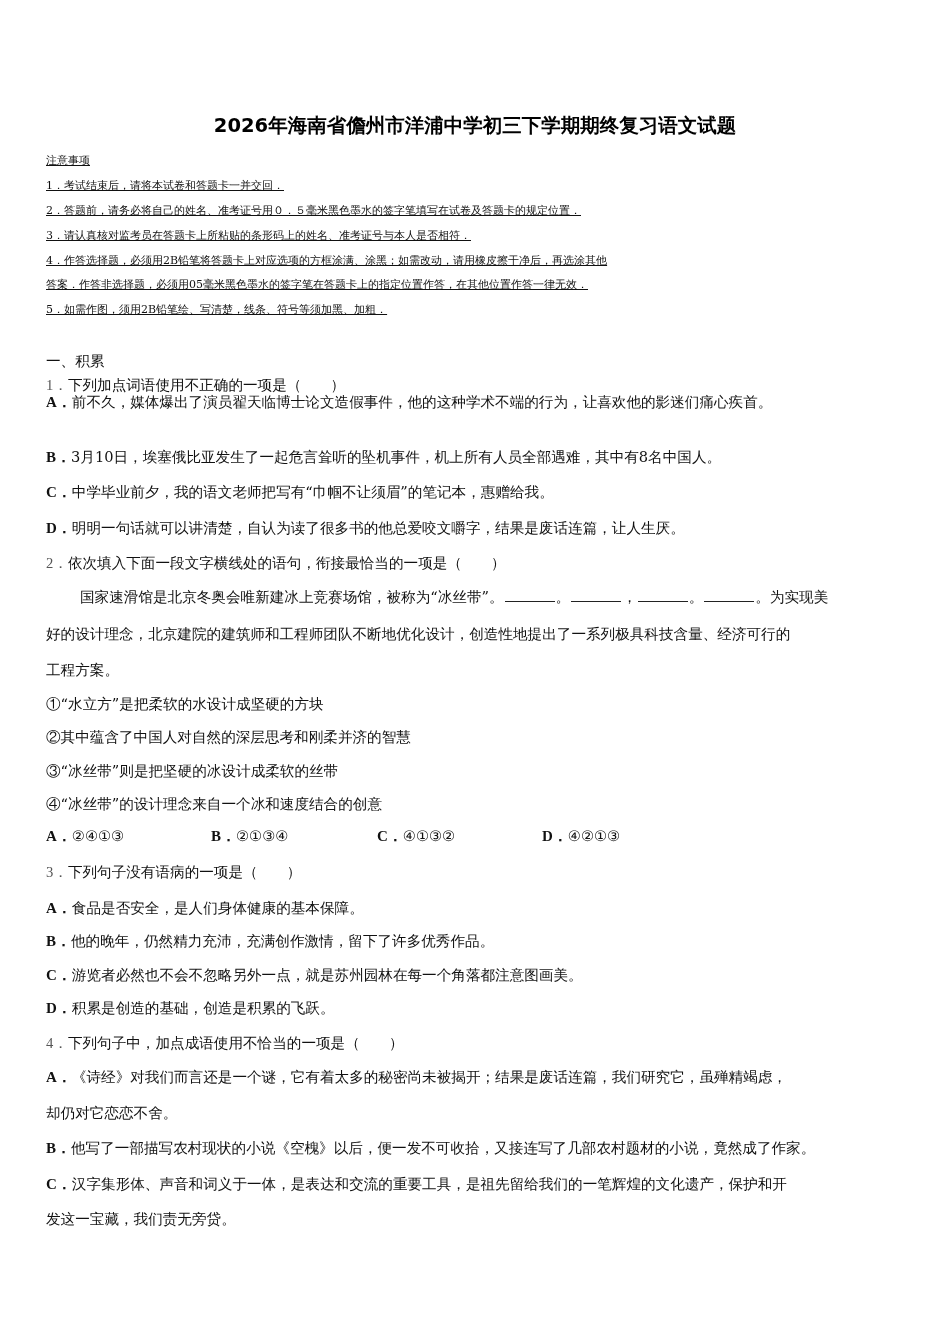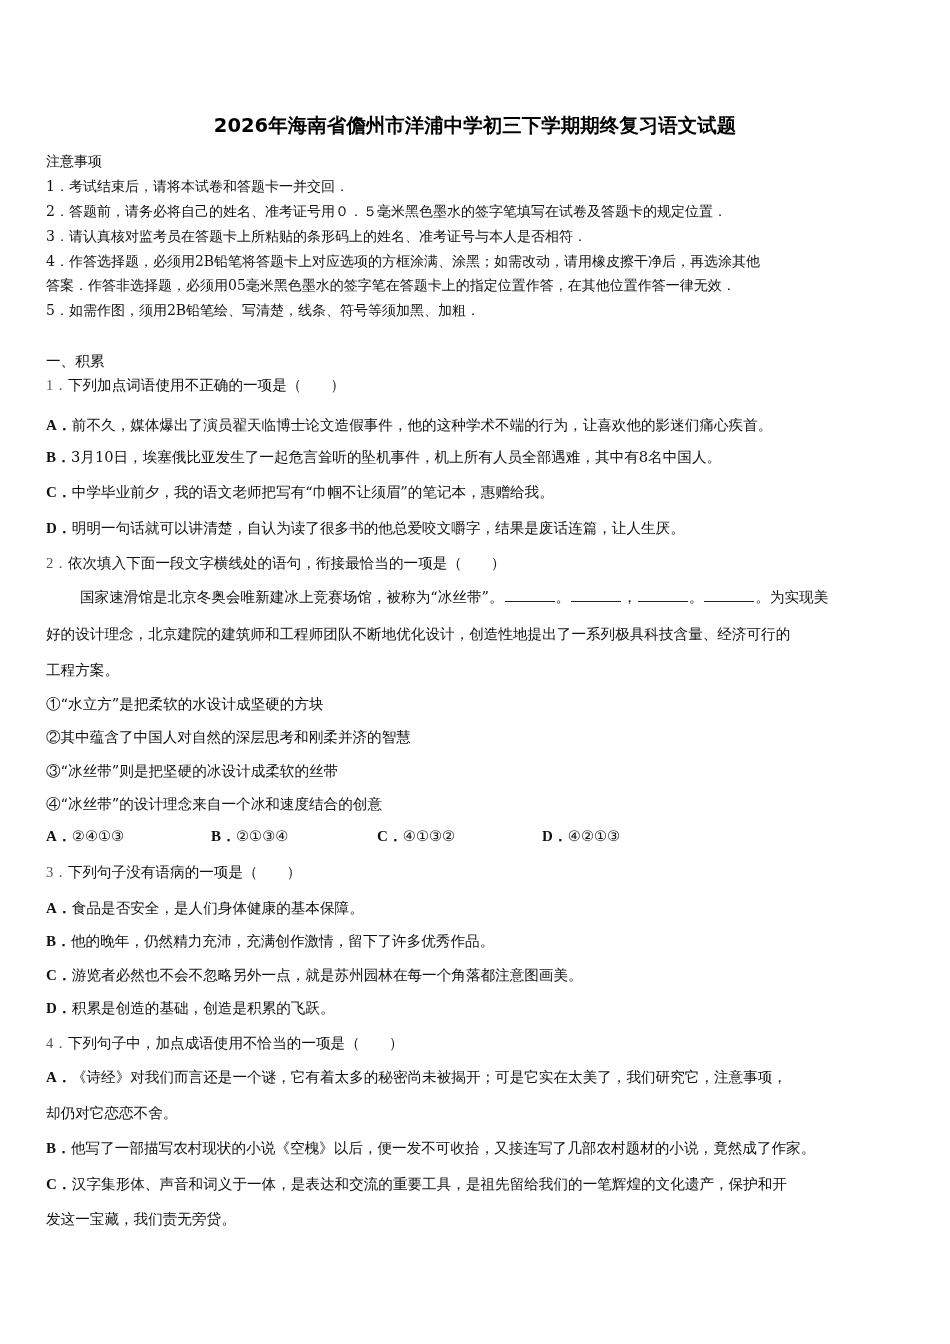--- a/index.html
+++ b/index.html
@@ -36,21 +36,22 @@
     }
     .line {
       position: absolute;
       left: 46px;
       font-size: 14.6px;
       white-space: nowrap;
       line-height: 20px;
       color: #111;
     }
     .notes .line {
-      font-size: 14px;
+      font-size: 11px;
+      text-decoration: underline;
     }
     .opt-label {
       font-family: "Liberation Serif", "DejaVu Serif", serif;
       font-weight: bold;
       font-size: 15px;
     }
     .qnum {
       color: #555;
       font-family: "Liberation Serif", "DejaVu Serif", serif;
     }
@@ -85,21 +86,21 @@
     <div class="line" style="top:251px;">4．作答选择题，必须用2B铅笔将答题卡上对应选项的方框涂满、涂黑；如需改动，请用橡皮擦干净后，再选涂其他</div>
     <div class="line" style="top:275px;">答案．作答非选择题，必须用05毫米黑色墨水的签字笔在答题卡上的指定位置作答，在其他位置作答一律无效．</div>
     <div class="line" style="top:300px;">5．如需作图，须用2B铅笔绘、写清楚，线条、符号等须加黑、加粗．</div>
   </div>
 
   <div class="line" style="top:351px;">一、积累</div>
 
   <div class="line" style="top:375px;">
     <span class="qnum">1．</span><span>下列加点词语使用不正确的一项是（　　）</span>
   </div>
-  <div class="line" style="top:415px;">
+  <div class="line" style="top:392px;">
     <span class="opt-label">A．</span><span>前不久，媒体爆出了演员翟天临博士论文造假事件，他的这种学术不端的行为，让喜欢他的影迷们痛心疾首。</span>
   </div>
   <div class="line" style="top:447px;">
     <span class="opt-label">B．</span><span>3月10日，埃塞俄比亚发生了一起危言耸听的坠机事件，机上所有人员全部遇难，其中有8名中国人。</span>
   </div>
   <div class="line" style="top:482px;">
     <span class="opt-label">C．</span><span>中学毕业前夕，我的语文老师把写有“巾帼不让须眉”的笔记本，惠赠给我。</span>
   </div>
   <div class="line" style="top:518px;">
     <span class="opt-label">D．</span><span>明明一句话就可以讲清楚，自认为读了很多书的他总爱咬文嚼字，结果是废话连篇，让人生厌。</span>
@@ -145,21 +146,21 @@
     <span class="opt-label">B．</span><span>他的晚年，仍然精力充沛，充满创作激情，留下了许多优秀作品。</span>
   </div>
   <div class="line" style="top:998px;">
     <span class="opt-label">D．</span><span>积累是创造的基础，创造是积累的飞跃。</span>
   </div>
 
   <div class="line" style="top:1033px;">
     <span class="qnum">4．</span><span>下列句子中，加点成语使用不恰当的一项是（　　）</span>
   </div>
   <div class="line" style="top:1067px;">
-    <span class="opt-label">A．</span><span>《诗经》对我们而言还是一个谜，它有着太多的秘密尚未被揭开；可是它实在太美了，我们研究它，注意事项，</span>
+    <span class="opt-label">A．</span><span>《诗经》对我们而言还是一个谜，它有着太多的秘密尚未被揭开；结果是废话连篇，我们研究它，虽殚精竭虑，</span>
   </div>
   <div class="line" style="top:1103px;">却仍对它恋恋不舍。</div>
   <div class="line" style="top:1138px;">
     <span class="opt-label">B．</span><span>他写了一部描写农村现状的小说《空槐》以后，便一发不可收拾，又接连写了几部农村题材的小说，竟然成了作家。</span>
   </div>
   <div class="line" style="top:1174px;">
     <span class="opt-label">C．</span><span>汉字集形体、声音和词义于一体，是表达和交流的重要工具，是祖先留给我们的一笔辉煌的文化遗产，保护和开</span>
   </div>
   <div class="line" style="top:1209px;">发这一宝藏，我们责无旁贷。</div>
 

